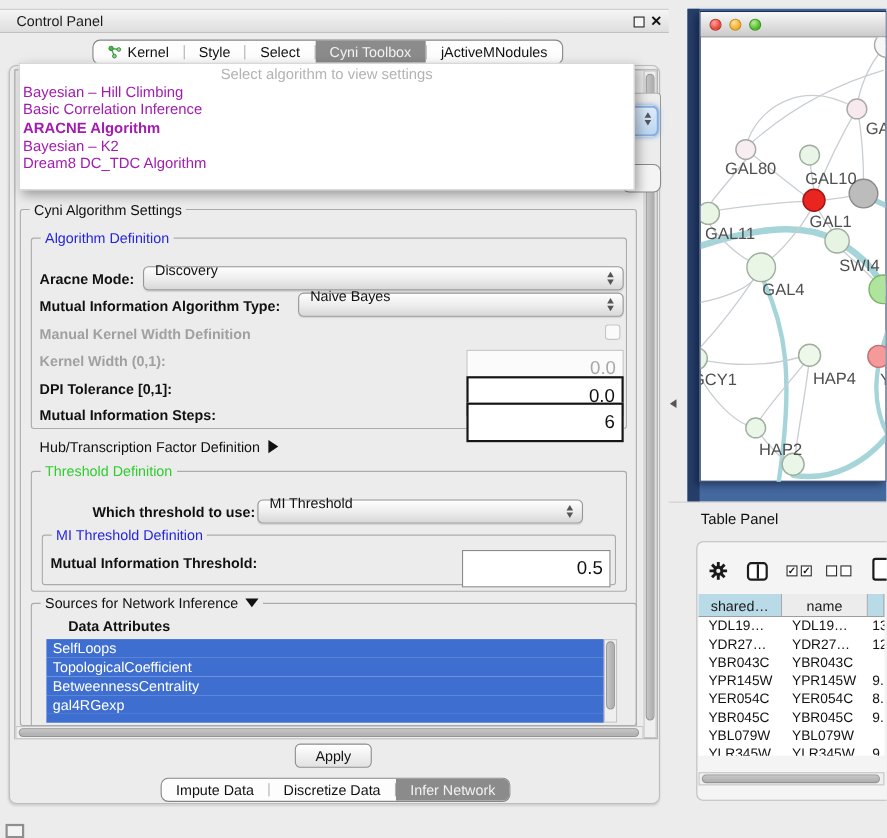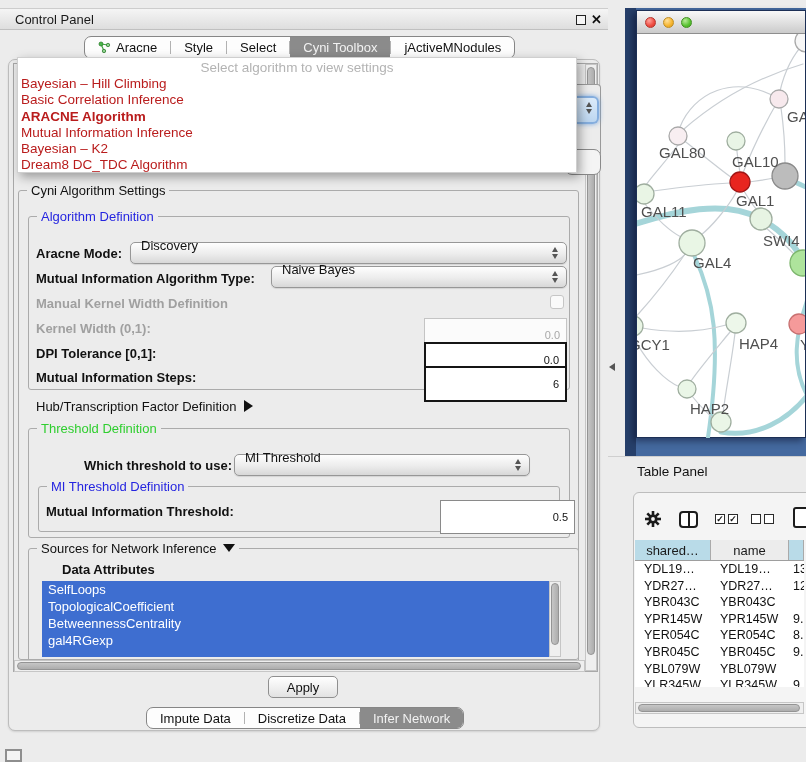--- a/index.html
+++ b/index.html
@@ -36,21 +36,21 @@
   .plain { font-weight:normal; }
 
   .combo { position:absolute; height:22px; border:1px solid #979797; border-radius:5px;
     background:linear-gradient(#fefefe,#ececec 55%,#d8d8d8);
     display:flex; align-items:center; padding:0 24px 16px 10px; font-size:13px; color:#111;
     box-shadow:0 1px 1px rgba(0,0,0,.10); }
   .stepper { position:absolute; right:8px; top:4px; display:flex; flex-direction:column; gap:2px; }
   .tri-up { width:0;height:0;border-left:3.5px solid transparent;border-right:3.5px solid transparent;border-bottom:5px solid #555; }
   .tri-dn { width:0;height:0;border-left:3.5px solid transparent;border-right:3.5px solid transparent;border-top:5px solid #555; }
 
-  input.field { position:absolute; height:20px; font-size:11px; text-align:right; padding:16px 6px; background:#fff; color:#111; }
+  input.field { position:absolute; height:20px; font-size:17px; text-align:right; padding:16px 6px; background:#fff; color:#111; }
   input.field.strong { border:2px solid #151515; }
   input.field.normal { border:1px solid #8a8a8a; }
   input.field.disab { border:1px solid #c4c4c4; color:#a8a8a8; background:#fbfbfb; }
 
   .chk { position:absolute; width:14px; height:14px; border:1px solid #c6c6c6; border-radius:3px; background:#fafafa; }
 
   .tri-right { display:inline-block; width:0; height:0; border-top:6px solid transparent; border-bottom:6px solid transparent; border-left:9px solid #111; margin-left:8px; vertical-align:-1px; }
   .tri-down-b { display:inline-block; width:0; height:0; border-left:6px solid transparent; border-right:6px solid transparent; border-top:8px solid #111; margin-left:6px; vertical-align:1px; }
 
   #attr-list { left:42px; top:581px; width:507px; height:76px; background:#fff; overflow:hidden; }
@@ -61,21 +61,21 @@
   .htrack { position:absolute; background:#efefef; border:1px solid #c6c6c6; }
   .hthumb { position:absolute; background:linear-gradient(#c6c6c6,#adadad); border:1px solid #949494; border-radius:5px; }
 
   #apply-btn { left:268px; top:676px; width:70px; height:22px; border:1px solid #8f8f8f; border-radius:5px;
     background:linear-gradient(#ffffff,#e2e2e2); font-size:13px; display:flex; align-items:center; justify-content:center; color:#111; }
 
   
   #algo-popup { left:17px; top:57px; width:560px; height:116px; background:#fff;
     border:1px solid #cfcfcf; box-shadow:3px 4px 10px rgba(0,0,0,.35); z-index:50; }
   .algo-placeholder { height:18px; text-align:center; color:#b3b3b3; font-size:13.5px; padding-top:2px; }
-  .algo-item { font-size:13.5px; line-height:16.3px; padding-left:3px; color:#b91c1c; white-space:nowrap; }
+  .algo-item { font-size:13.5px; line-height:16.3px; padding-left:3px; color:#a21caf; white-space:nowrap; }
   .algo-item.bold { font-weight:bold; }
 
   
   .frag { position:absolute; z-index:5; }
 
   
   #desk-blue { left:625px; top:8px; width:181px; height:448px; background:#44699f; }
   #desk-dark { left:625px; top:8px; width:11px; height:448px; background:#263f6a; }
   #net-window { left:636px; top:10px; width:170px; height:428px; border:1px solid #1c2f55; background:#fff;
     box-shadow:-3px 3px 7px rgba(0,0,25,.45); }
@@ -125,21 +125,21 @@
 
 <div class="abs" id="top-tabs" style="left:84px; top:36px; height:23px;">
     <div class="tab">
       <svg width="13" height="13" viewBox="0 0 13 13">
         <line x1="3" y1="3" x2="10" y2="4" stroke="#3da43d" stroke-width="1.2"></line>
         <line x1="3" y1="3" x2="6" y2="10" stroke="#3da43d" stroke-width="1.2"></line>
         <circle cx="3" cy="3" r="2" fill="#49b849" stroke="#2e7d2e" stroke-width="0.8"></circle>
         <circle cx="10" cy="4" r="1.7" fill="#8fd48f" stroke="#2e7d2e" stroke-width="0.8"></circle>
         <circle cx="6" cy="10" r="1.7" fill="#8fd48f" stroke="#2e7d2e" stroke-width="0.8"></circle>
       </svg>
-      <span>Aracne</span>
+      <span>Kernel</span>
     </div>
     <div class="tab-sep"></div>
     <div class="tab">
       <span>Style</span>
     </div>
     <div class="tab-sep"></div>
     <div class="tab">
       <span>Select</span>
     </div>
     <div class="tab-sep"></div>
@@ -206,21 +206,21 @@
   <span>MI Threshold</span>
   <span class="stepper">
       <span class="tri-up"></span>
       <span class="tri-dn"></span>
     </span>
 </div>
 <div class="group" style="left:38px; top:486px; width:522px; height:46px;">
   <span class="legend blue">MI Threshold Definition</span>
 </div>
 <span class="lbl" style="left:46px; top:504px;">Mutual Information Threshold:</span>
-<input class="field normal" style="left: 440px; top: 500px; width: 135px;" readonly="" value="0.5">
+<input class="field normal" style="left: 420px; top: 500px; width: 135px;" readonly="" value="0.5">
 
 <div class="group" style="left:28px; top:548px; width:551px; height:118px;">
   <span class="legend"><span>Sources for Network Inference</span><span class="tri-down-b"></span></span>
 </div>
 <span class="lbl" style="left:34px; top:562px;padding-left:28px;">Data Attributes</span>
 <div class="abs" id="attr-list">
     <div class="attr-item">SelfLoops</div>
     <div class="attr-item">TopologicalCoefficient</div>
     <div class="attr-item">BetweennessCentrality</div>
     <div class="attr-item">gal4RGexp</div>
@@ -251,21 +251,20 @@
       <span>Infer Network</span>
     </div>
   </div>
 
 <div class="abs" id="algo-popup">
   <div class="algo-placeholder">Select algorithm to view settings</div>
   <div id="algo-items">
       <div class="algo-item">Bayesian – Hill Climbing</div>
       <div class="algo-item">Basic Correlation Inference</div>
       <div class="algo-item bold">ARACNE Algorithm</div>
-      <div class="algo-item">Mutual Information Inference</div>
       <div class="algo-item">Bayesian – K2</div>
       <div class="algo-item">Dream8 DC_TDC Algorithm</div>
     </div>
 </div>
 
 <div class="abs" id="desk-blue"></div>
 <div class="abs" id="desk-dark"></div>
 <div class="abs" id="divider-arrow"></div>
 
 <div class="abs" id="net-window">

